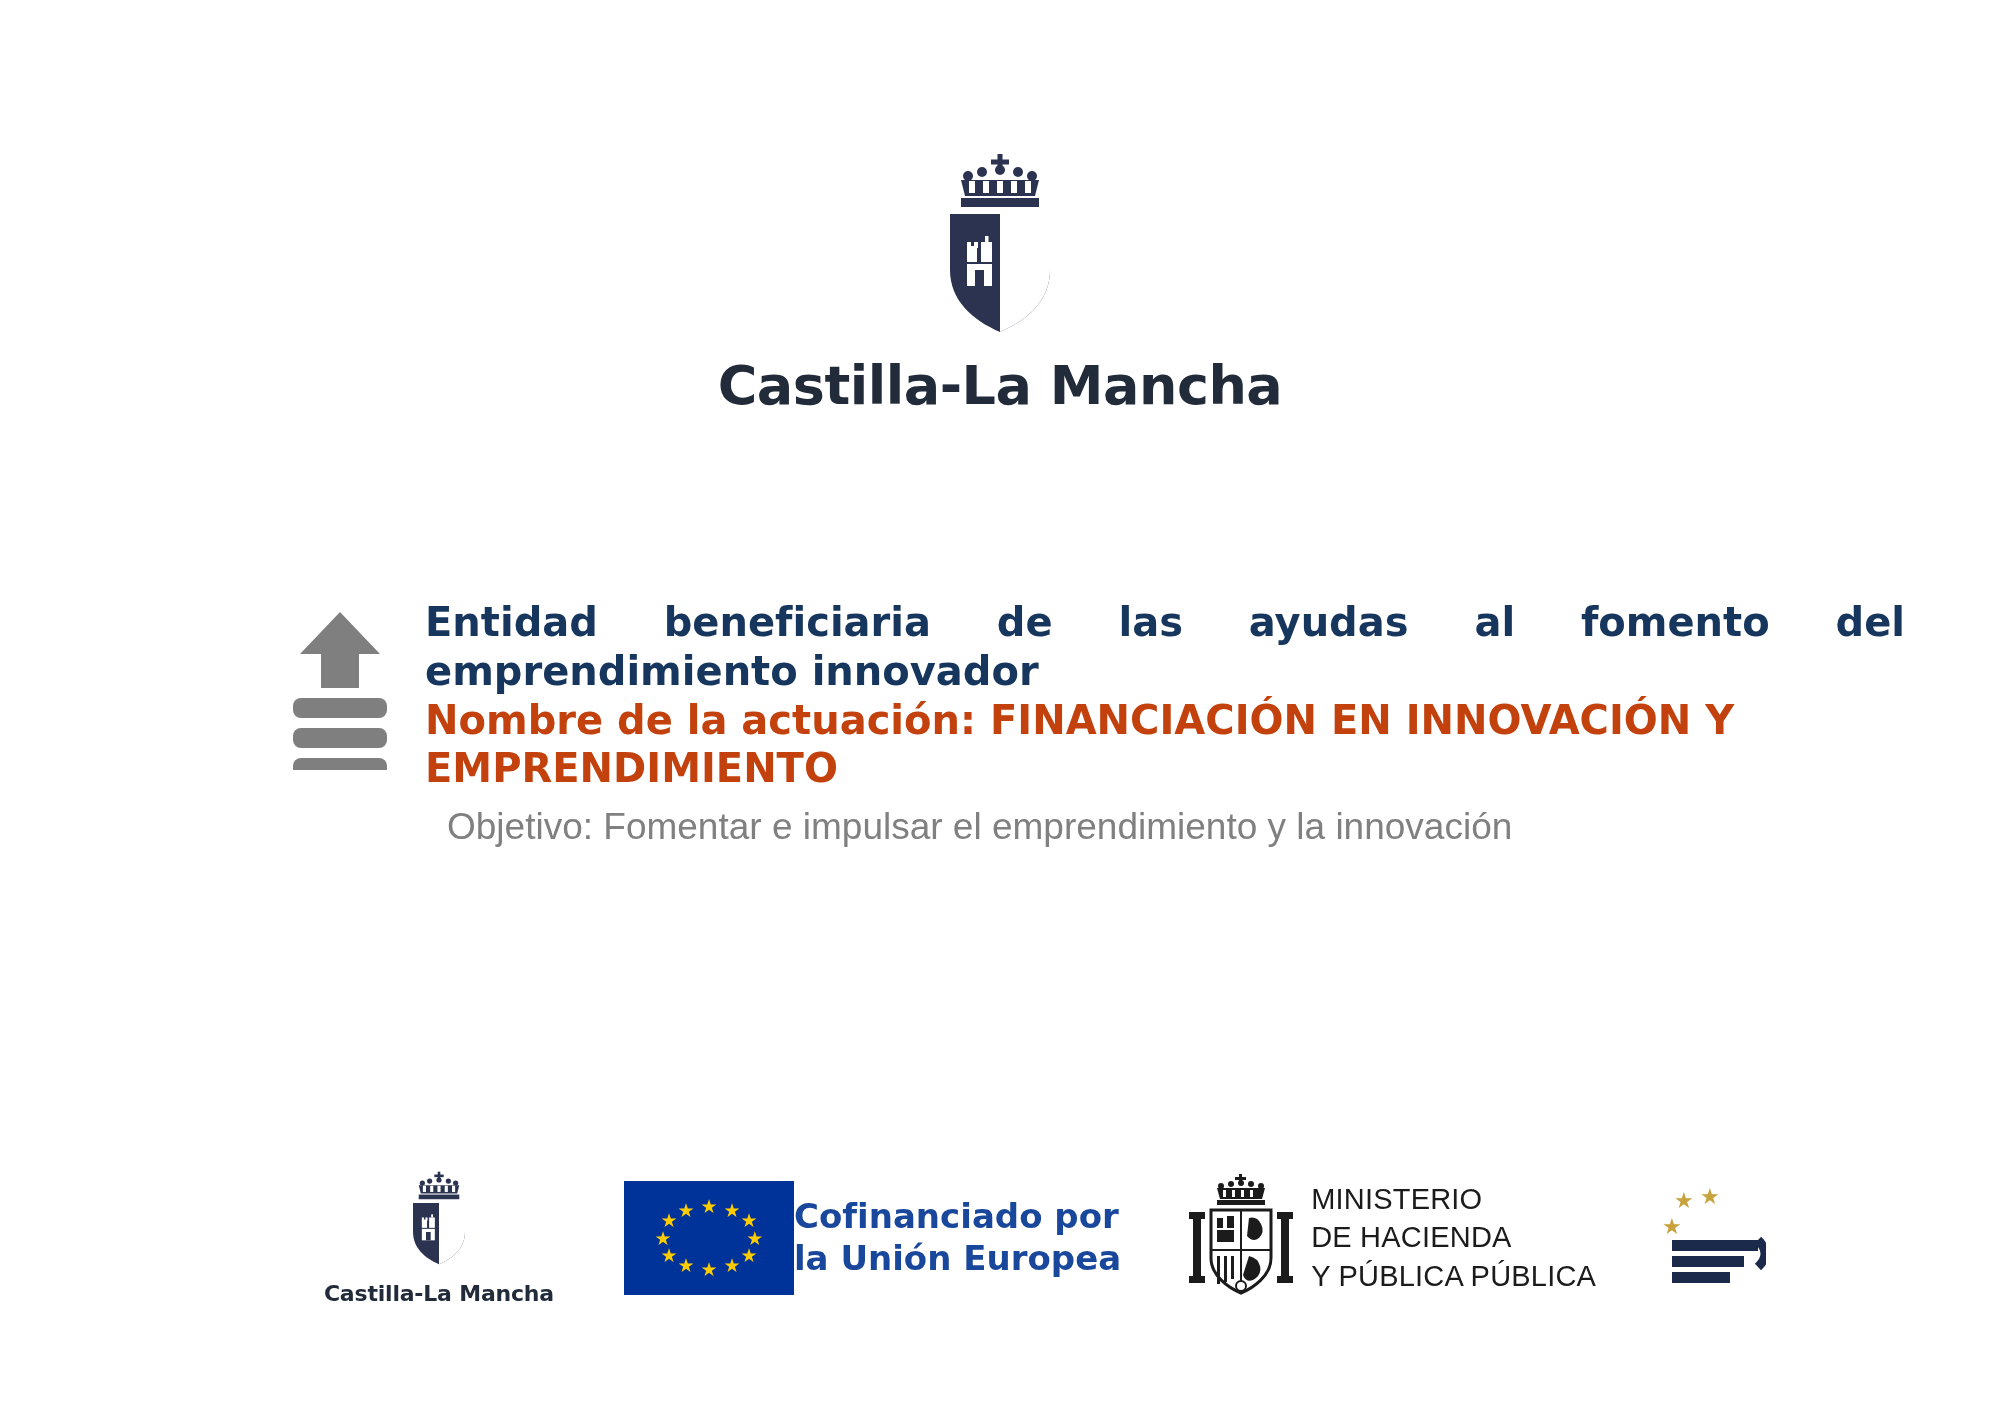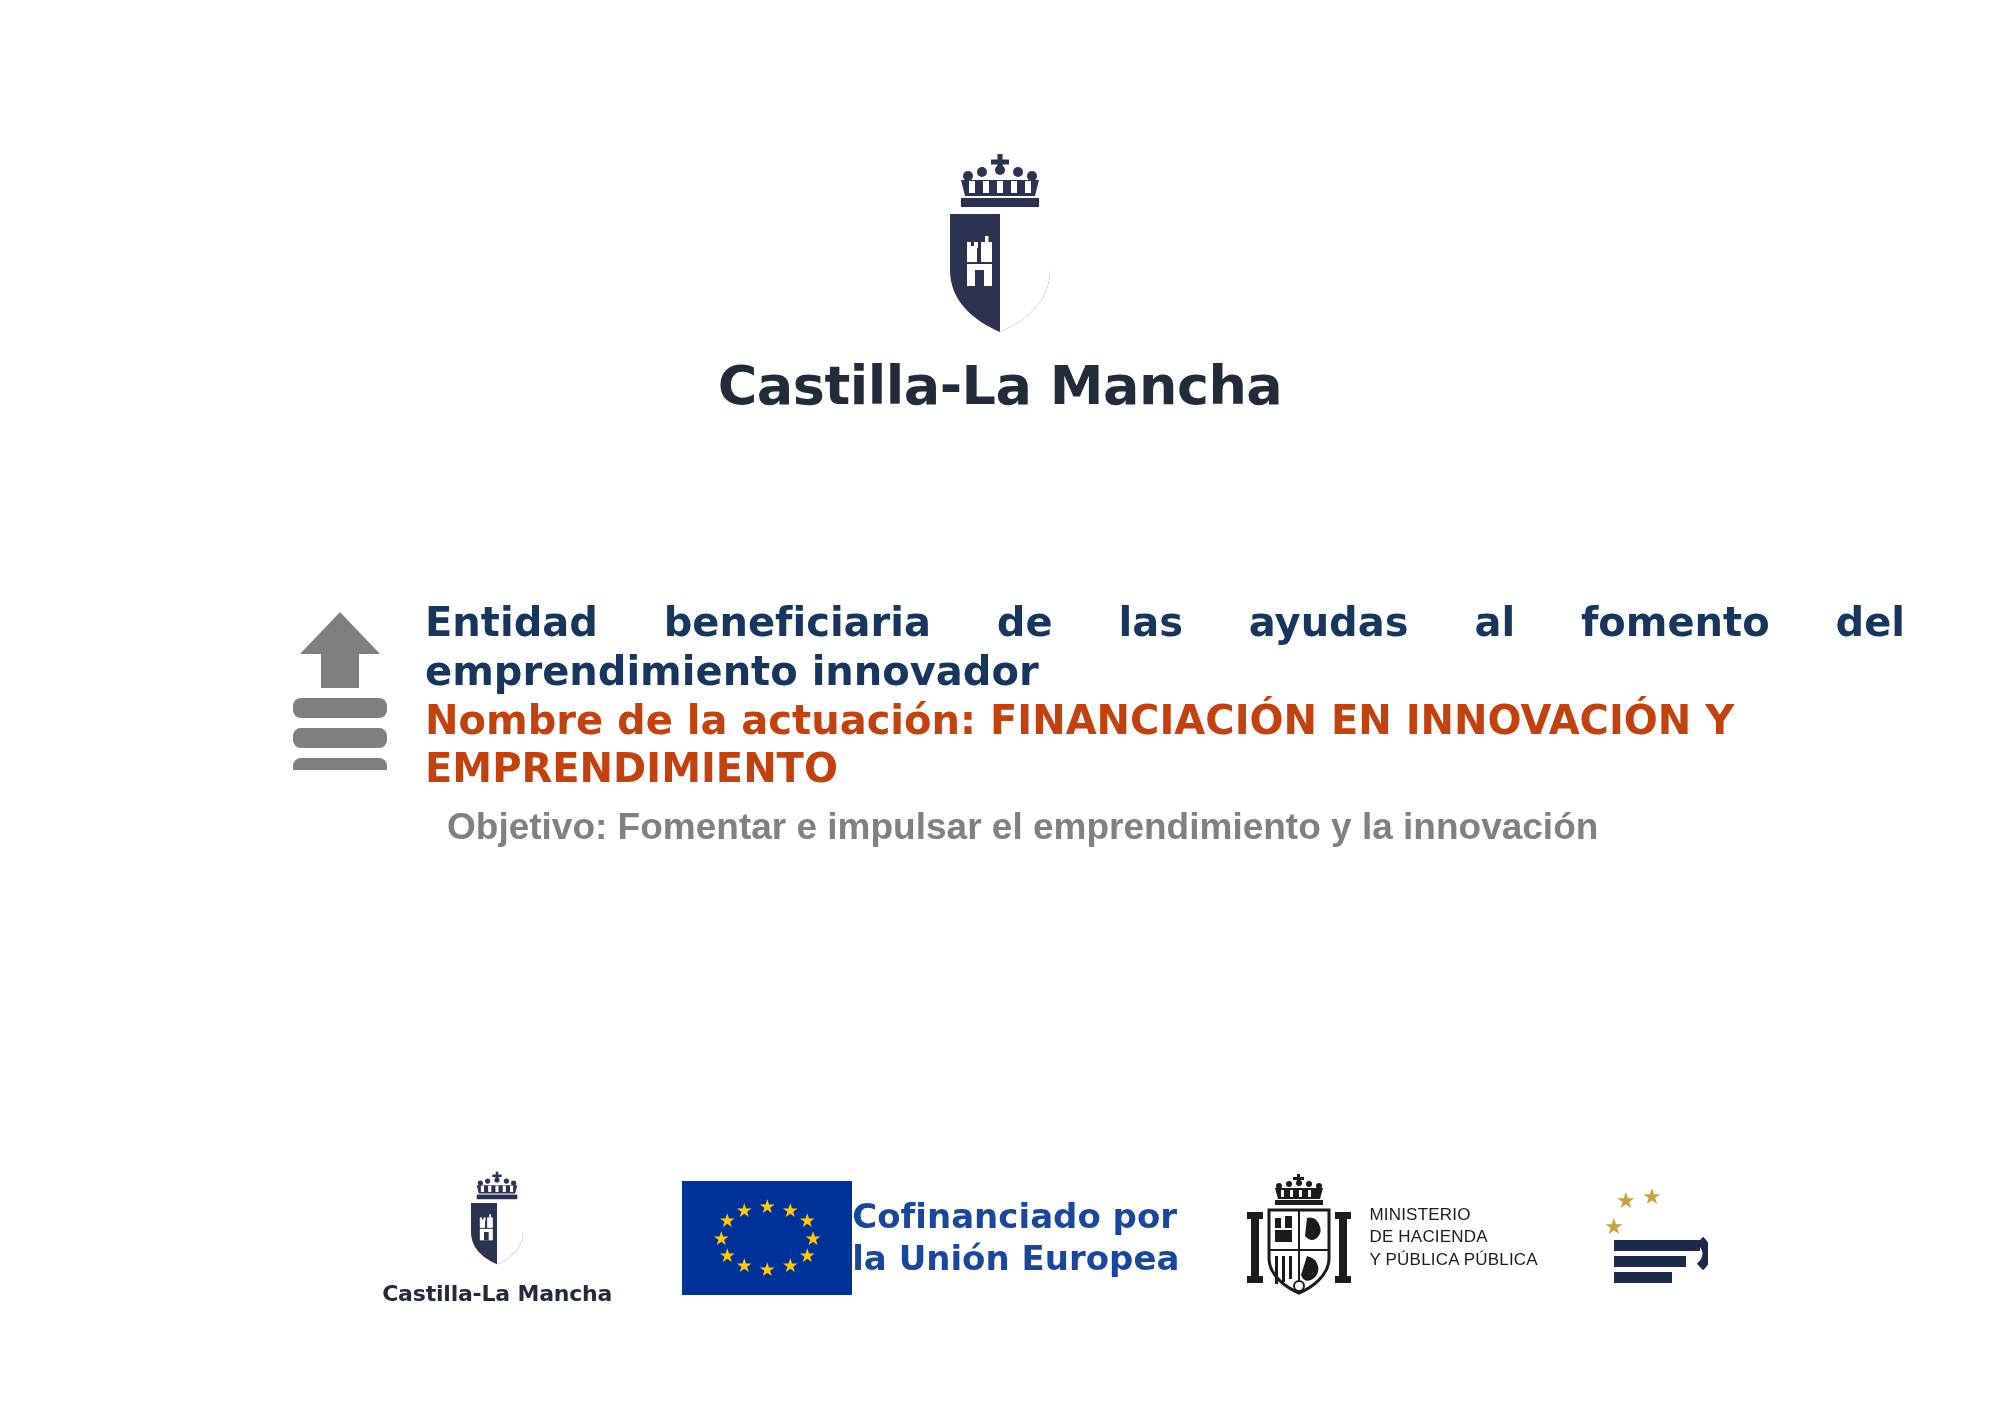--- a/index.html
+++ b/index.html
@@ -79,21 +79,21 @@
   .line-2 {
     font-family: "DejaVu Sans", sans-serif;
     font-weight: bold;
     font-size: 40px;
     line-height: 1.22;
     color: #c2410c;
     margin: 0;
   }
   .line-3 {
     font-family: "Liberation Sans", sans-serif;
-    font-weight: bold;
+    font-weight: normal;
     font-size: 37px;
     line-height: 1.3;
     color: #808080;
     margin: 10px 0 0 22px;
   }
 
   
   .footer {
     position: absolute;
     bottom: 108px;
@@ -158,21 +158,21 @@
 
   
   .ministry {
     display: flex;
     align-items: center;
     margin-right: 60px;
   }
   .ministry-text {
     margin-left: 16px;
     font-family: "Liberation Sans", sans-serif;
-    font-size: 17px;
+    font-size: 29px;
     line-height: 1.32;
     color: #1b1b1b;
     letter-spacing: 0.2px;
     white-space: nowrap;
   }
 
   
   .fondos {
     display: flex;
     align-items: center;

